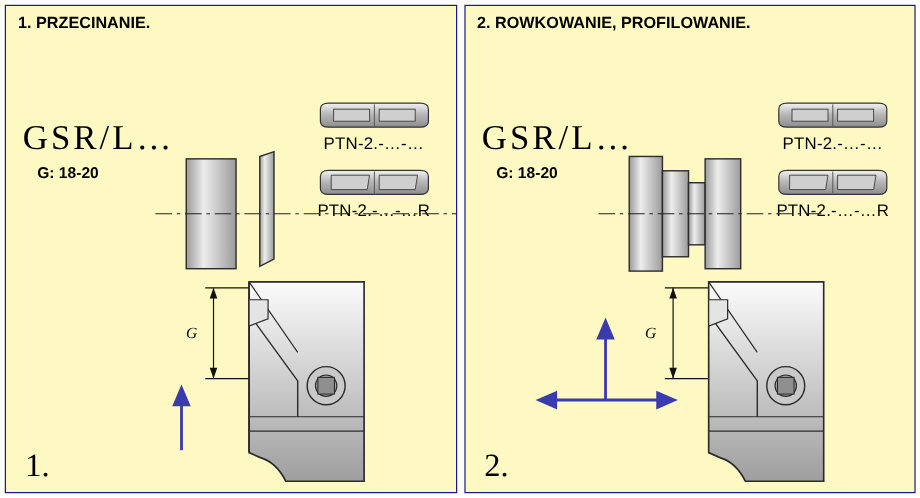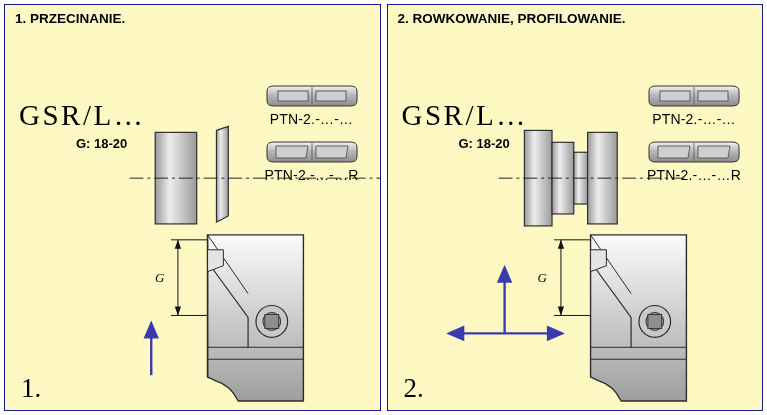--- a/index.html
+++ b/index.html
@@ -54,21 +54,20 @@
     margin-top: 12px;
   }
   .grange {
     position: absolute;
     left: 26px;
     top: 131px;
     font-size: 13px;
     font-weight: bold;
     color: #000;
     white-space: nowrap;
-    margin-left: 45px;
   }
   .stepnum {
     position: absolute;
     left: 16px;
     bottom: 6px;
     font-size: 27px;
     font-family: "Liberation Serif", serif;
     color: #000;
   }
 

